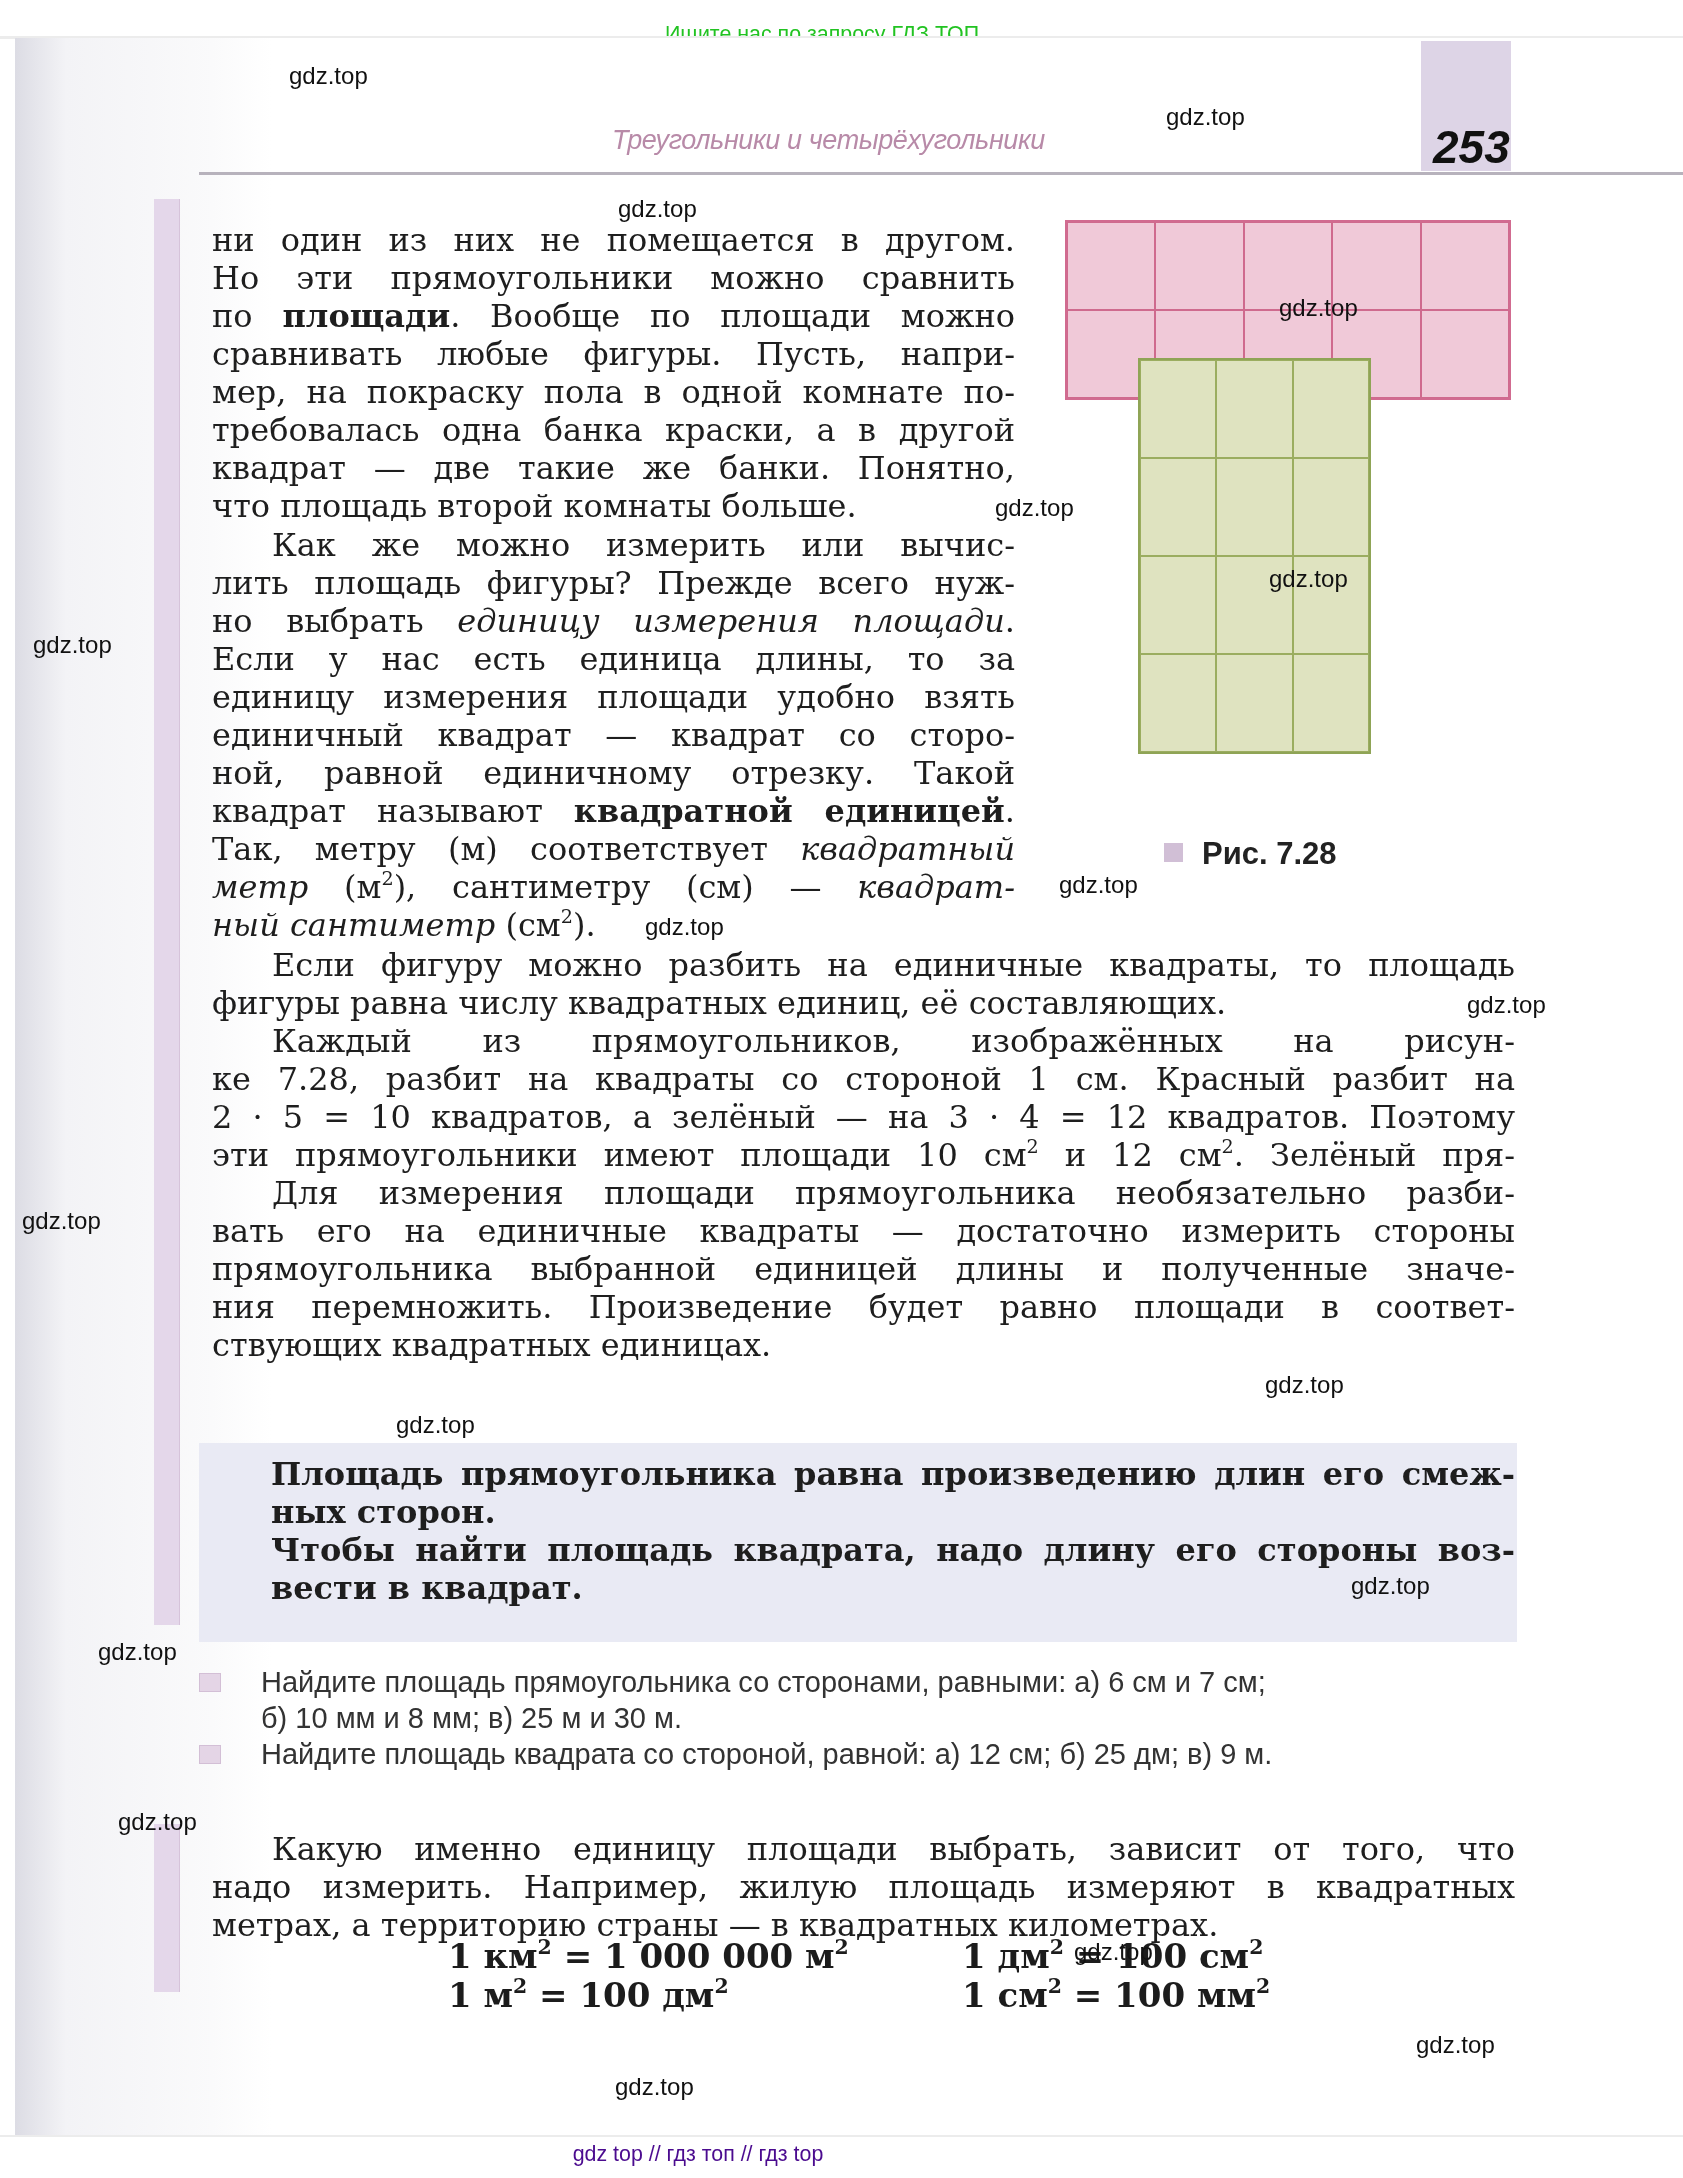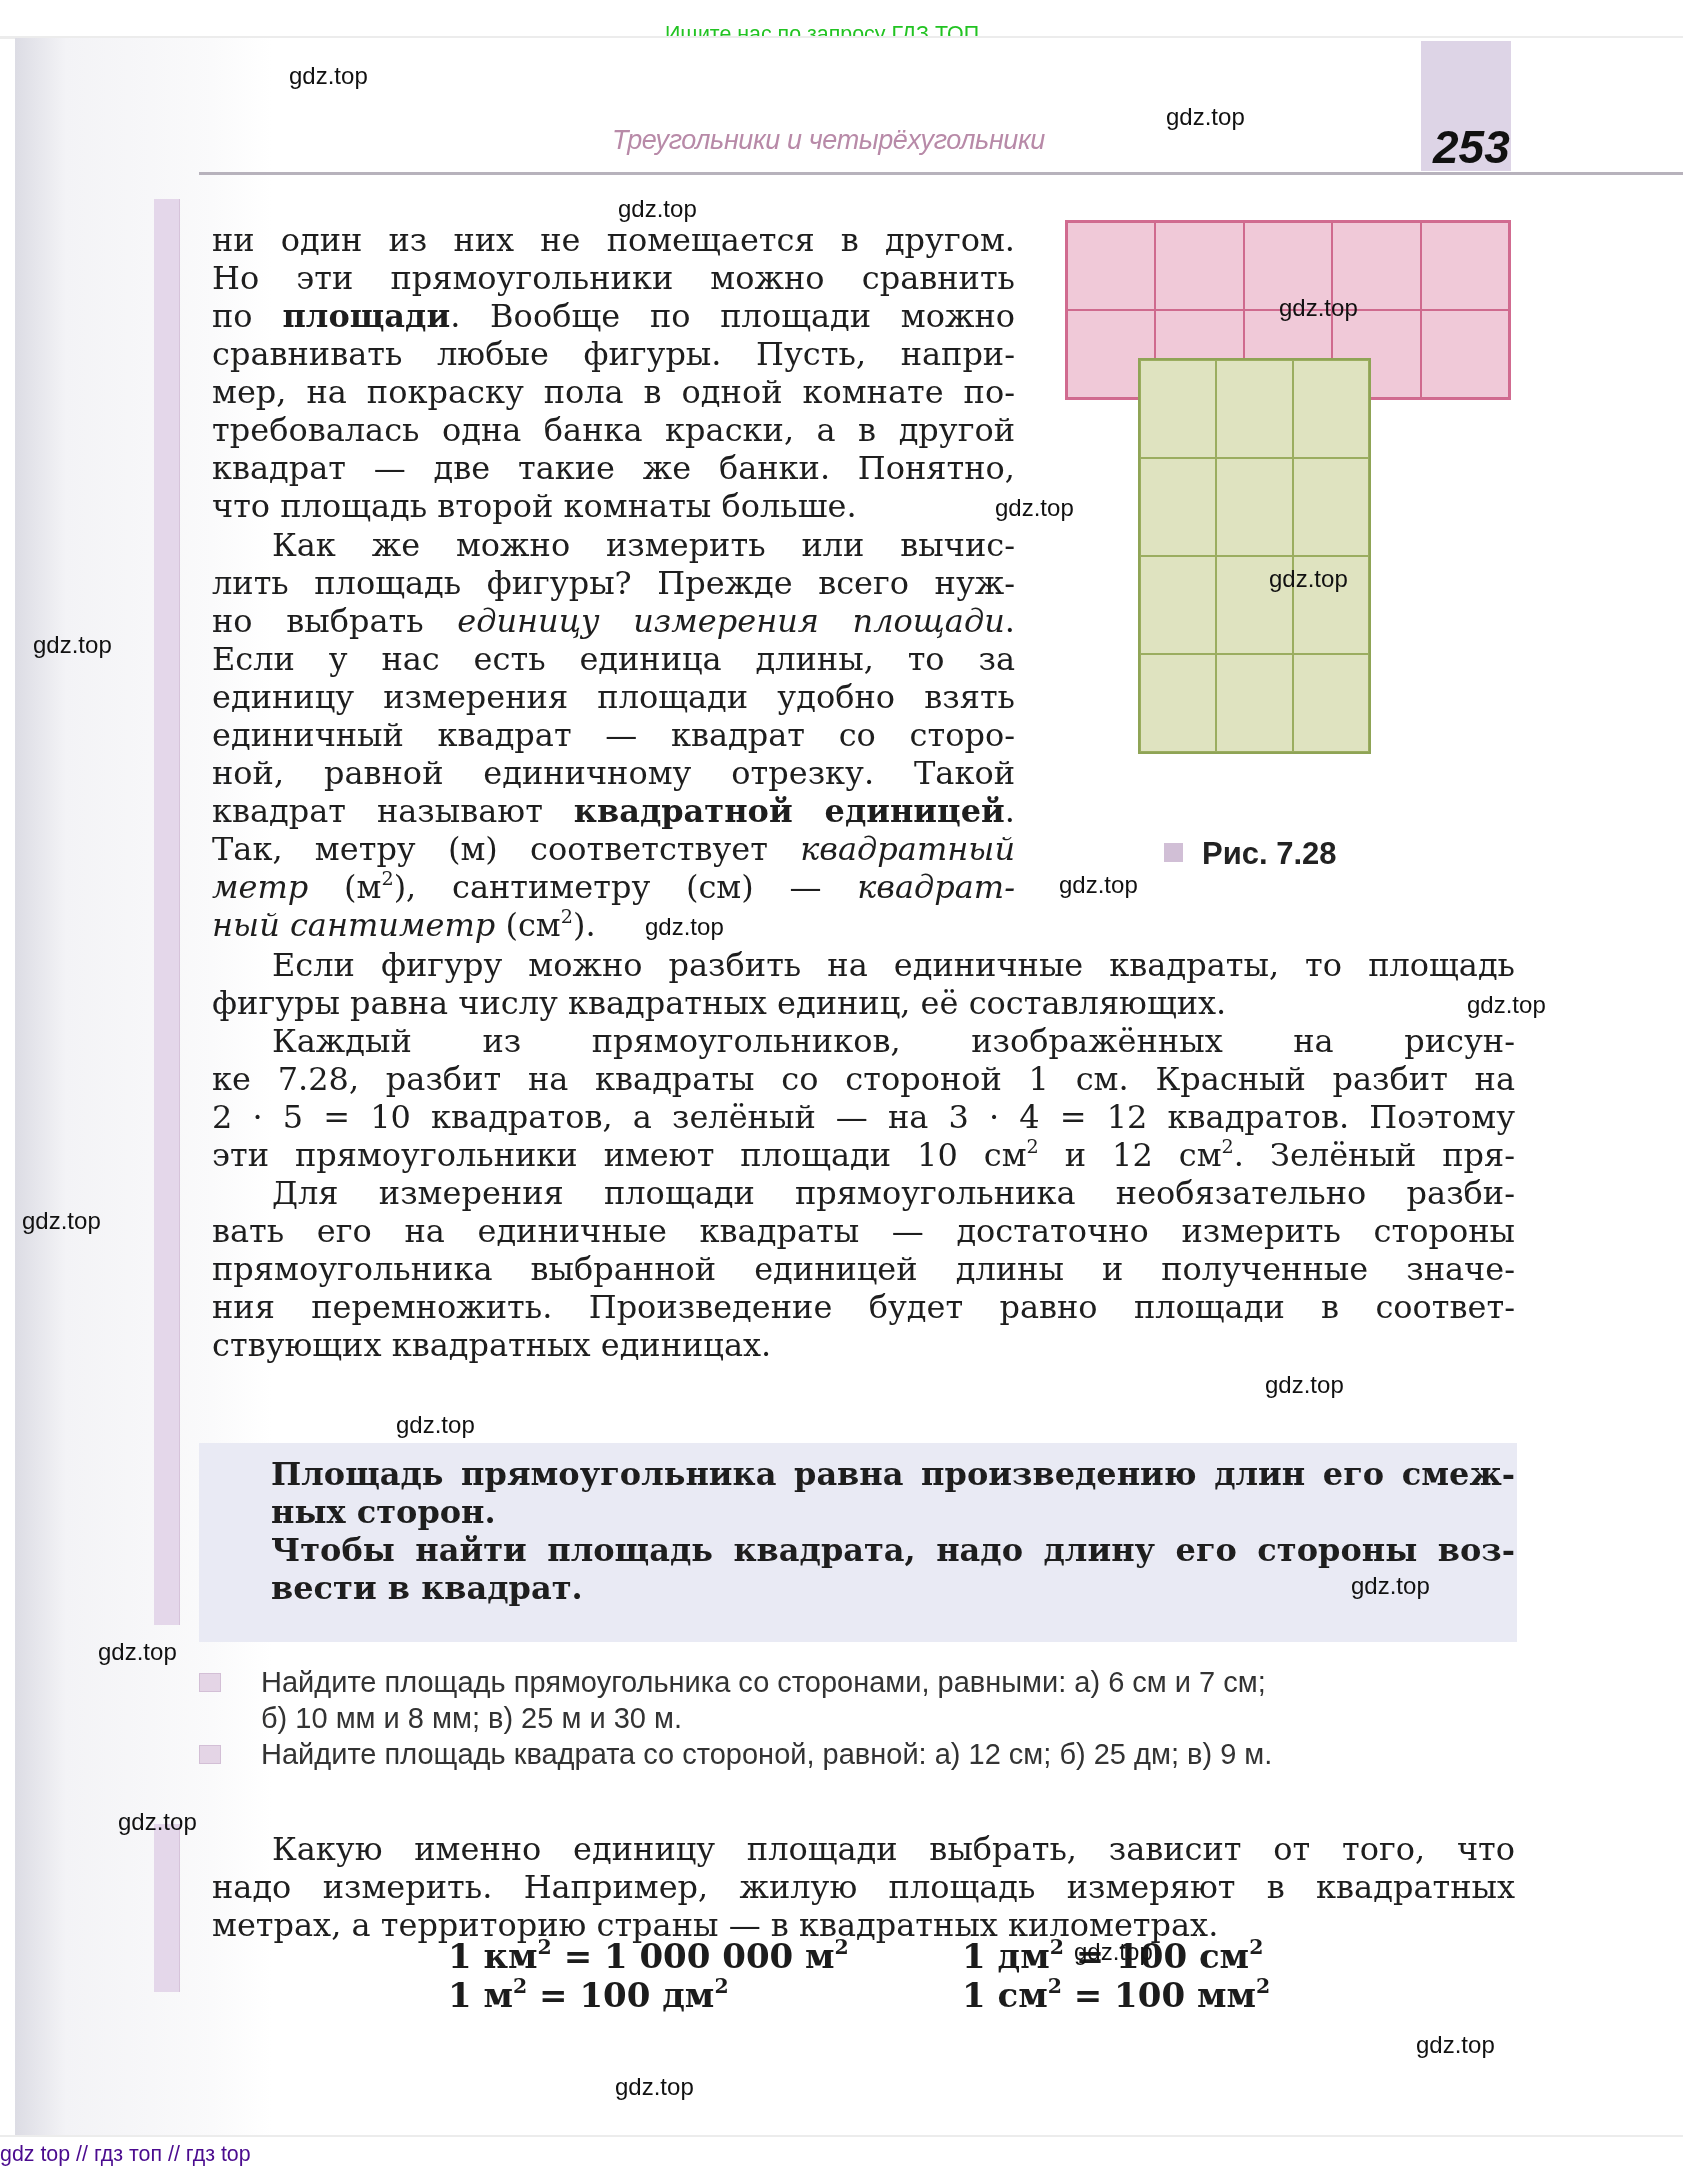--- a/index.html
+++ b/index.html
@@ -5,21 +5,21 @@
   * { box-sizing: border-box; margin: 0; padding: 0; }
   html, body { width: 1684px; height: 2179px; background: #ffffff; overflow: hidden; }
   body { position: relative; font-family: "DejaVu Serif", serif; color: #1c1c1c; }
 
   .top-banner { position: absolute; left: 0; top: 0; width: 1644px; height: 36px; background: #fff;
     text-align: center; font-family: "Liberation Sans", sans-serif; font-size: 21.4px; color: #22c322; line-height: 36px; margin-top: 16px; }
   .page { position: absolute; left: 15.4px; top: 38px; width: 1669px; height: 2097px;
     background: linear-gradient(to right, #dcdce4 0px, #f3f3f6 51px, #fafafb 197px, #ffffff 257px); }
   .page-shadow-top { position: absolute; left: 0; top: 36px; width: 1684px; height: 3.4px; background: #ececec; }
   .bottom-band { position: absolute; left: 0; top: 2135px; width: 1684px; height: 44px; background: #fff; border-top: 2.6px solid #ececec; }
-  .bottom-banner { position: absolute; left: 0; top: 2142px; width: 1396px; 
+  .bottom-banner { position: absolute; left: 0; top: 2142px; width: 1396px; text-align: center;
     font-family: "Liberation Sans", sans-serif; font-size: 21.4px; color: #4b0b8f; }
 
   .header-title { position: absolute; left: 612px; top: 125px; font-family: "Liberation Sans", sans-serif;
     font-style: italic; font-size: 27px; color: #b88aa8; letter-spacing: -0.4px; }
   .page-tab { position: absolute; left: 1421px; top: 41px; width: 90px; height: 130px; background: #ddd4e6; }
   .page-number { position: absolute; left: 1433px; top: 120px; font-family: "Liberation Sans", sans-serif;
     font-style: italic; font-weight: bold; font-size: 46px; color: #111; }
   .header-rule { position: absolute; left: 199px; top: 172px; width: 1485px; height: 2.6px; background: #b7b2bc; }
 
   .margin-bar { position: absolute; left: 154px; width: 26px; background: #e4d7ea; border-right: 1.7px solid #d6c3da; }

